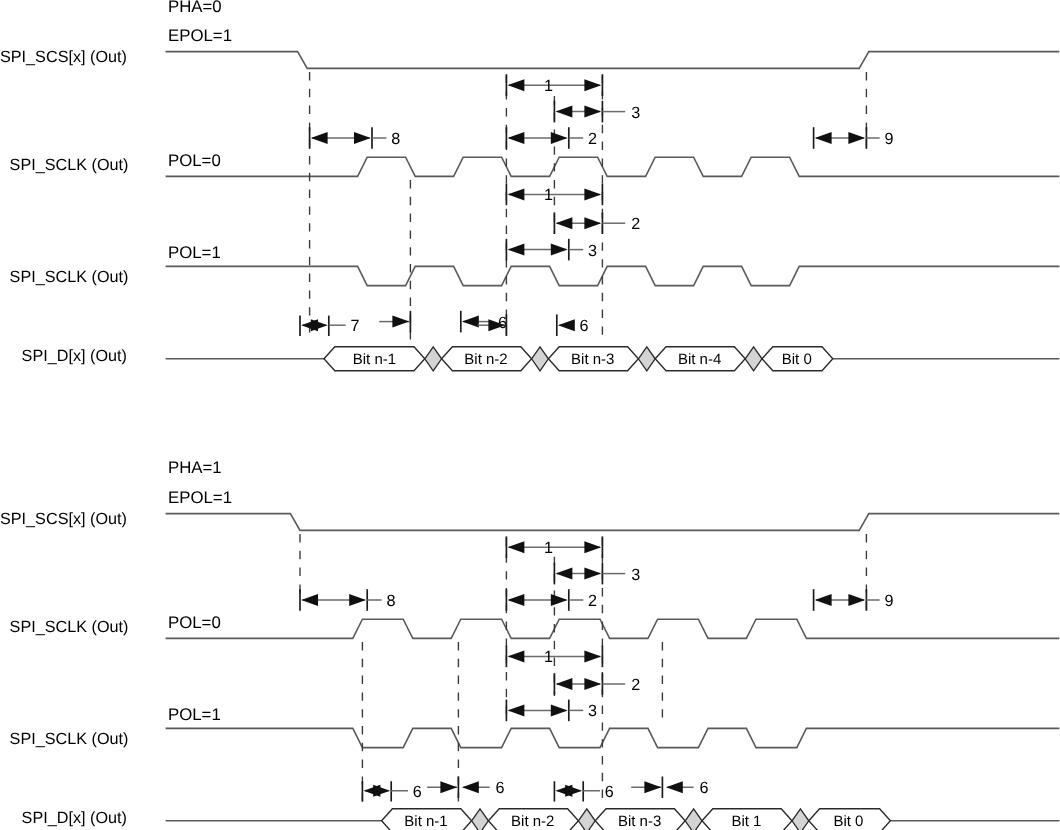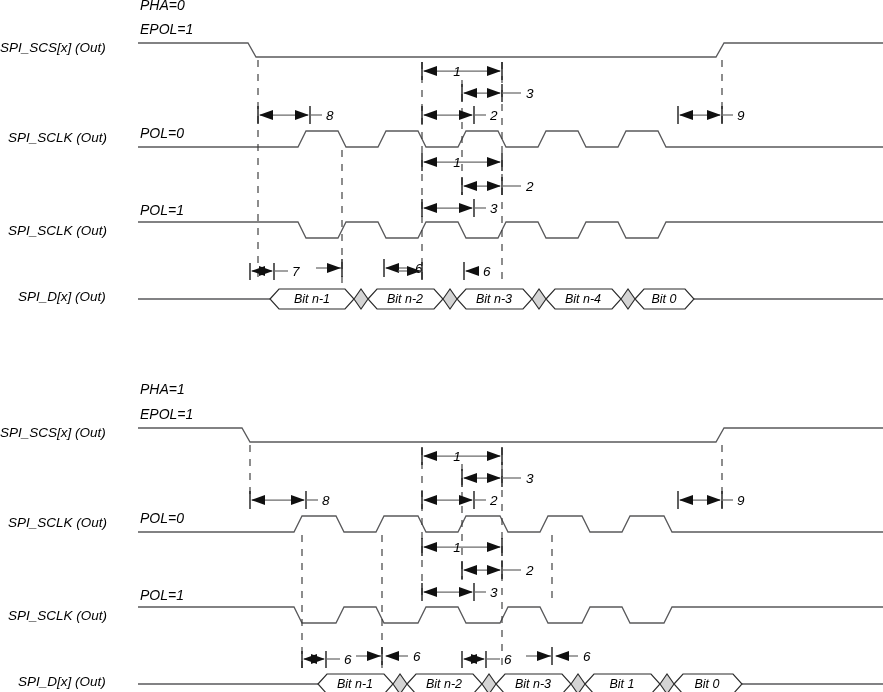--- a/index.html
+++ b/index.html
@@ -11,21 +11,20 @@
     width: 883px;
     height: 692px;
     font-family: "Liberation Sans", sans-serif;
     color: #000000;
     overflow: hidden;
   }
   #diagram-root {
     position: relative;
     width: 883px;
     height: 692px;
-    font-style: italic;
   }
   svg.timing-svg {
     display: block;
     width: 883px;
     height: 692px;
   }
   text {
     font-family: "Liberation Sans", sans-serif;
     fill: #000000;
   }

